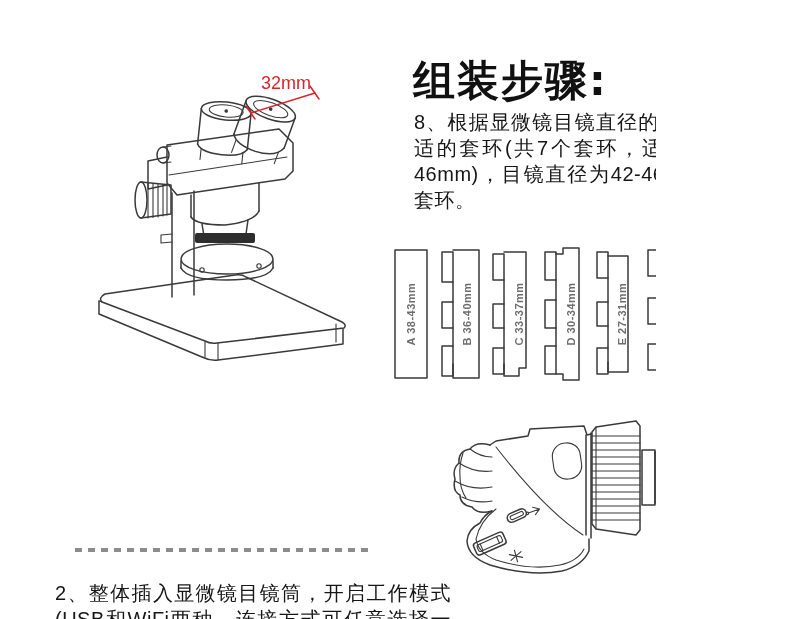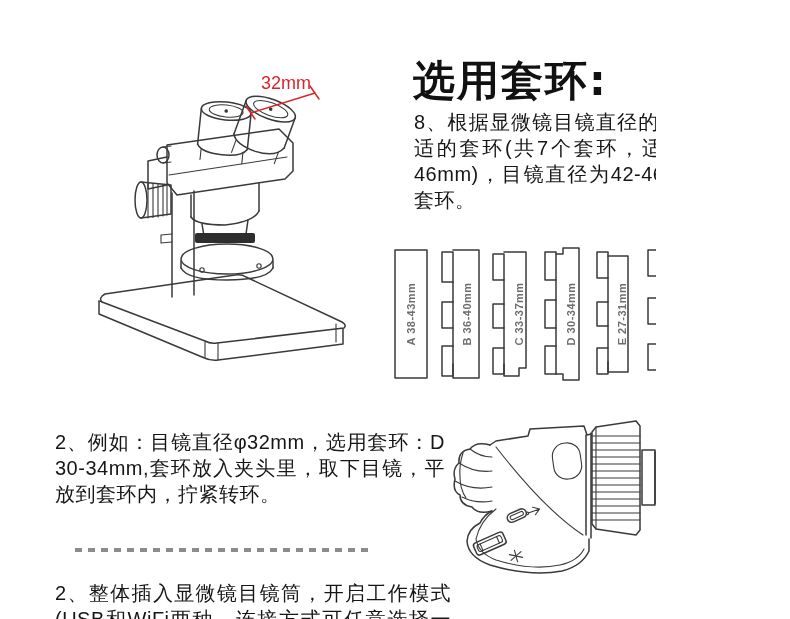--- a/index.html
+++ b/index.html
@@ -108,23 +108,22 @@
       </g>
 
       <g stroke="#d9252a">
         <path d="M196,62 L260,42"></path>
         <path d="M191,55 L200,68 M255,35 L264,48"></path>
         <text x="206" y="38" font-size="18" fill="#d9252a" stroke="none" font-family="Liberation Sans, sans-serif">32mm</text>
       </g>
     </g>
   </svg>
 
-  <div id="doc-title" class="abs">选用套环:</div>
+  <div id="doc-title" class="abs">组装步骤:</div>
   <div id="step-1" class="abs step">8、根据显微镜目镜直径的大小，选取合适的套环(共7个套环，适应直径在20-46mm)，目镜直径为42-46mm的，不需套环。</div>
-  <div id="step-2" class="abs step">2、例如：目镜直径φ32mm，选用套环：D 30-34mm,套环放入夹头里，取下目镜，平放到套环内，拧紧转环。</div>
   <div id="divider-dashed" class="abs"></div>
   <div id="step-3" class="abs step">2、整体插入显微镜目镜筒，开启工作模式(USB和WiFi两种，连接方式可任意选择一种)</div>
 
   <div id="ring-row" class="abs">
 
     <div class="ring">
       <svg width="46" height="136" viewBox="0 0 46 136">
         <g class="ink">
             <rect x="7" y="4" width="32" height="128"></rect>
           </g>

